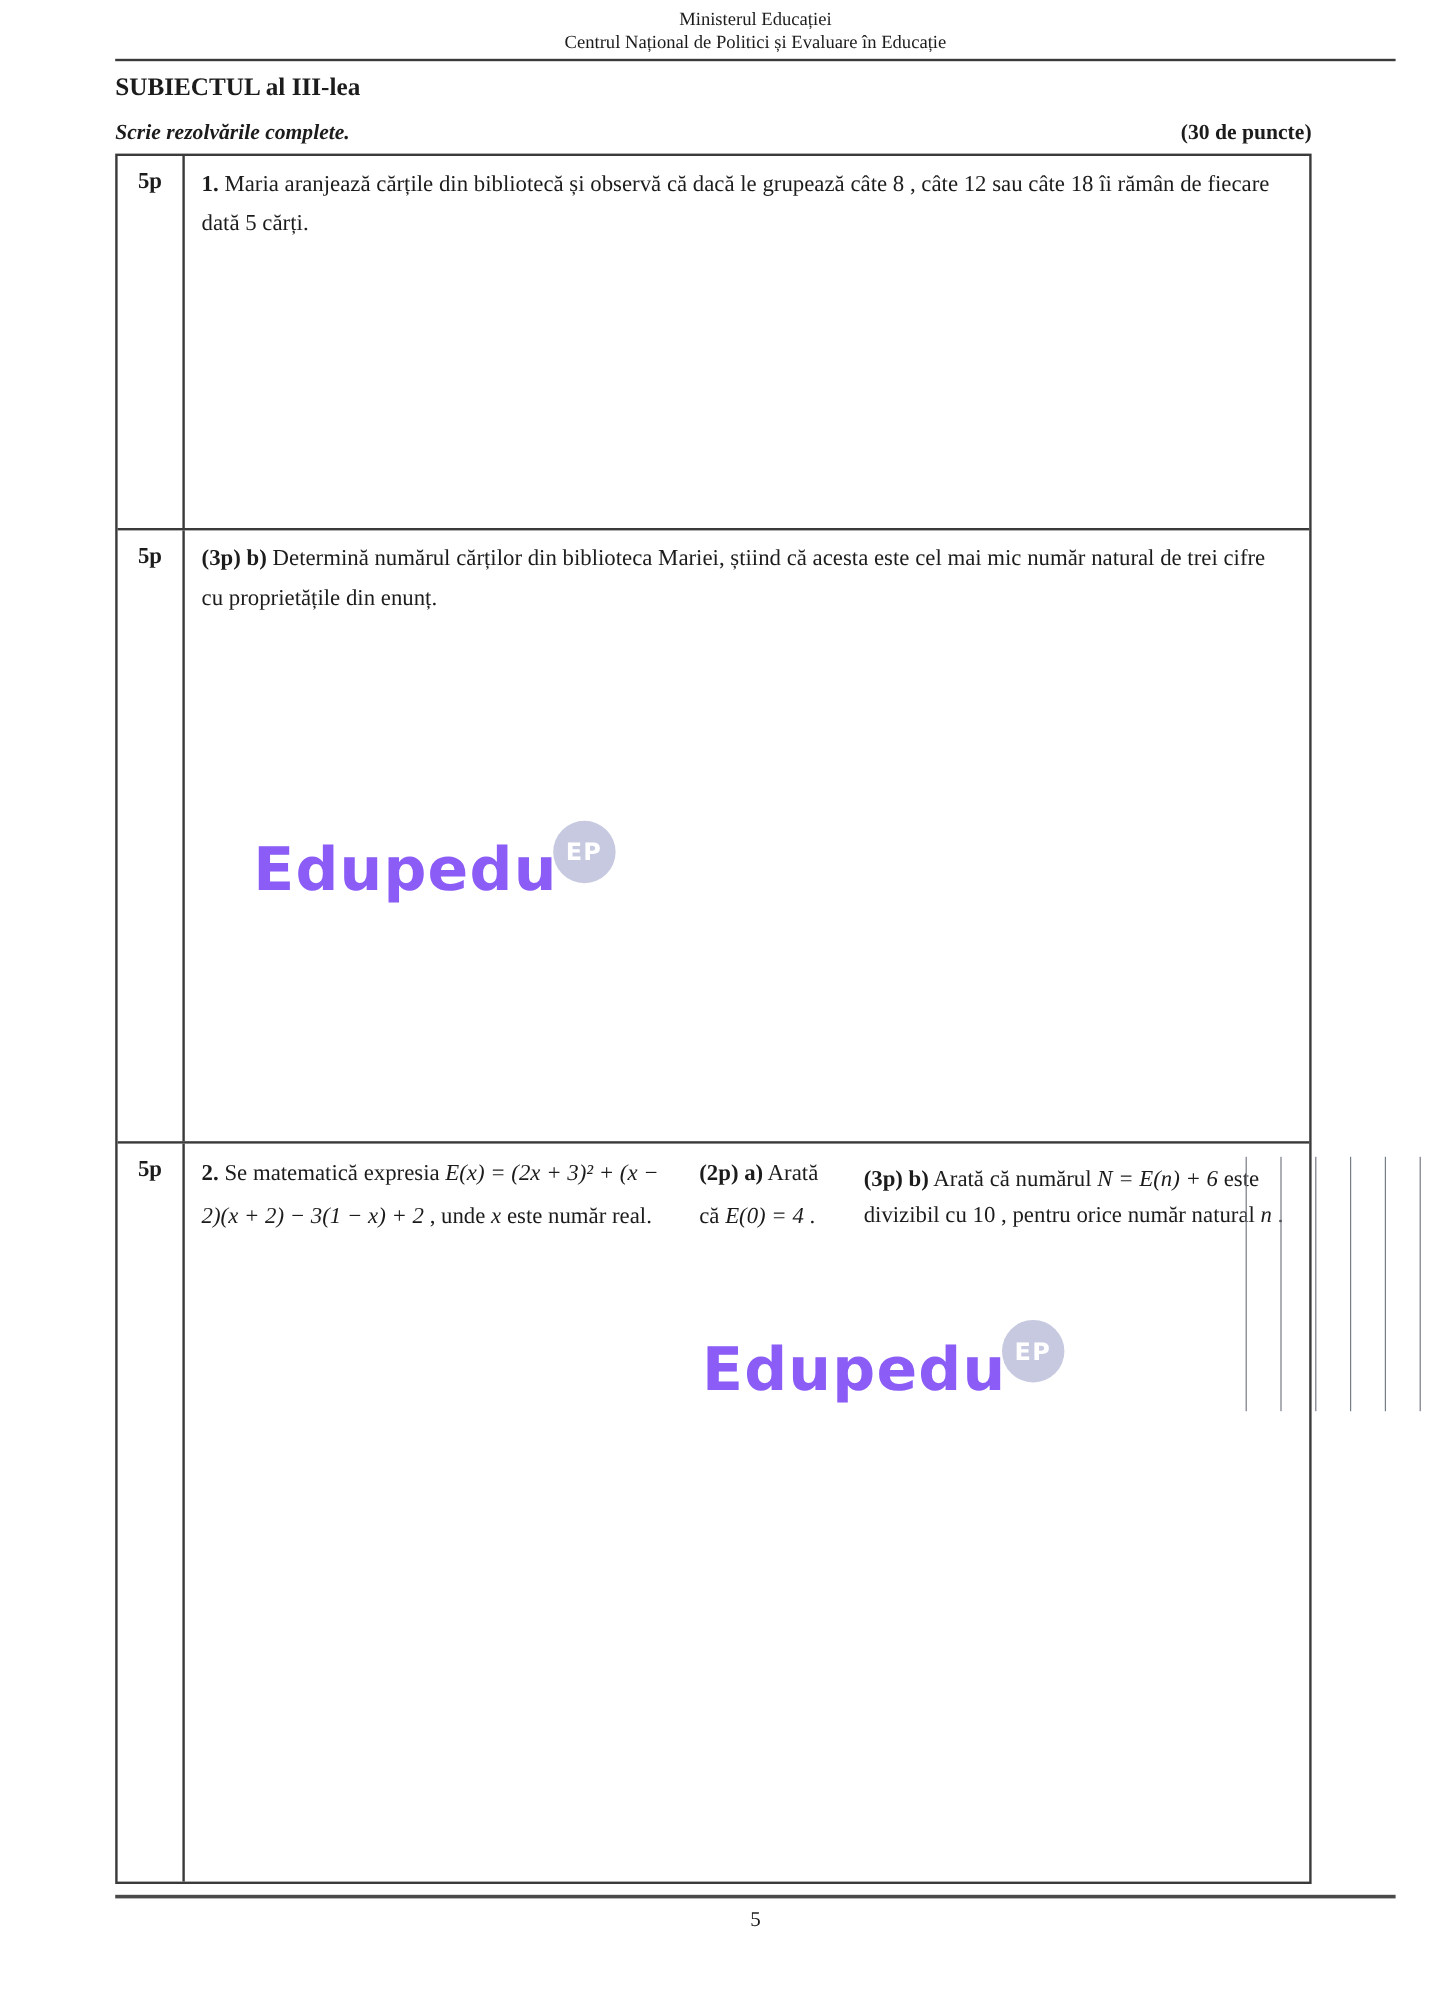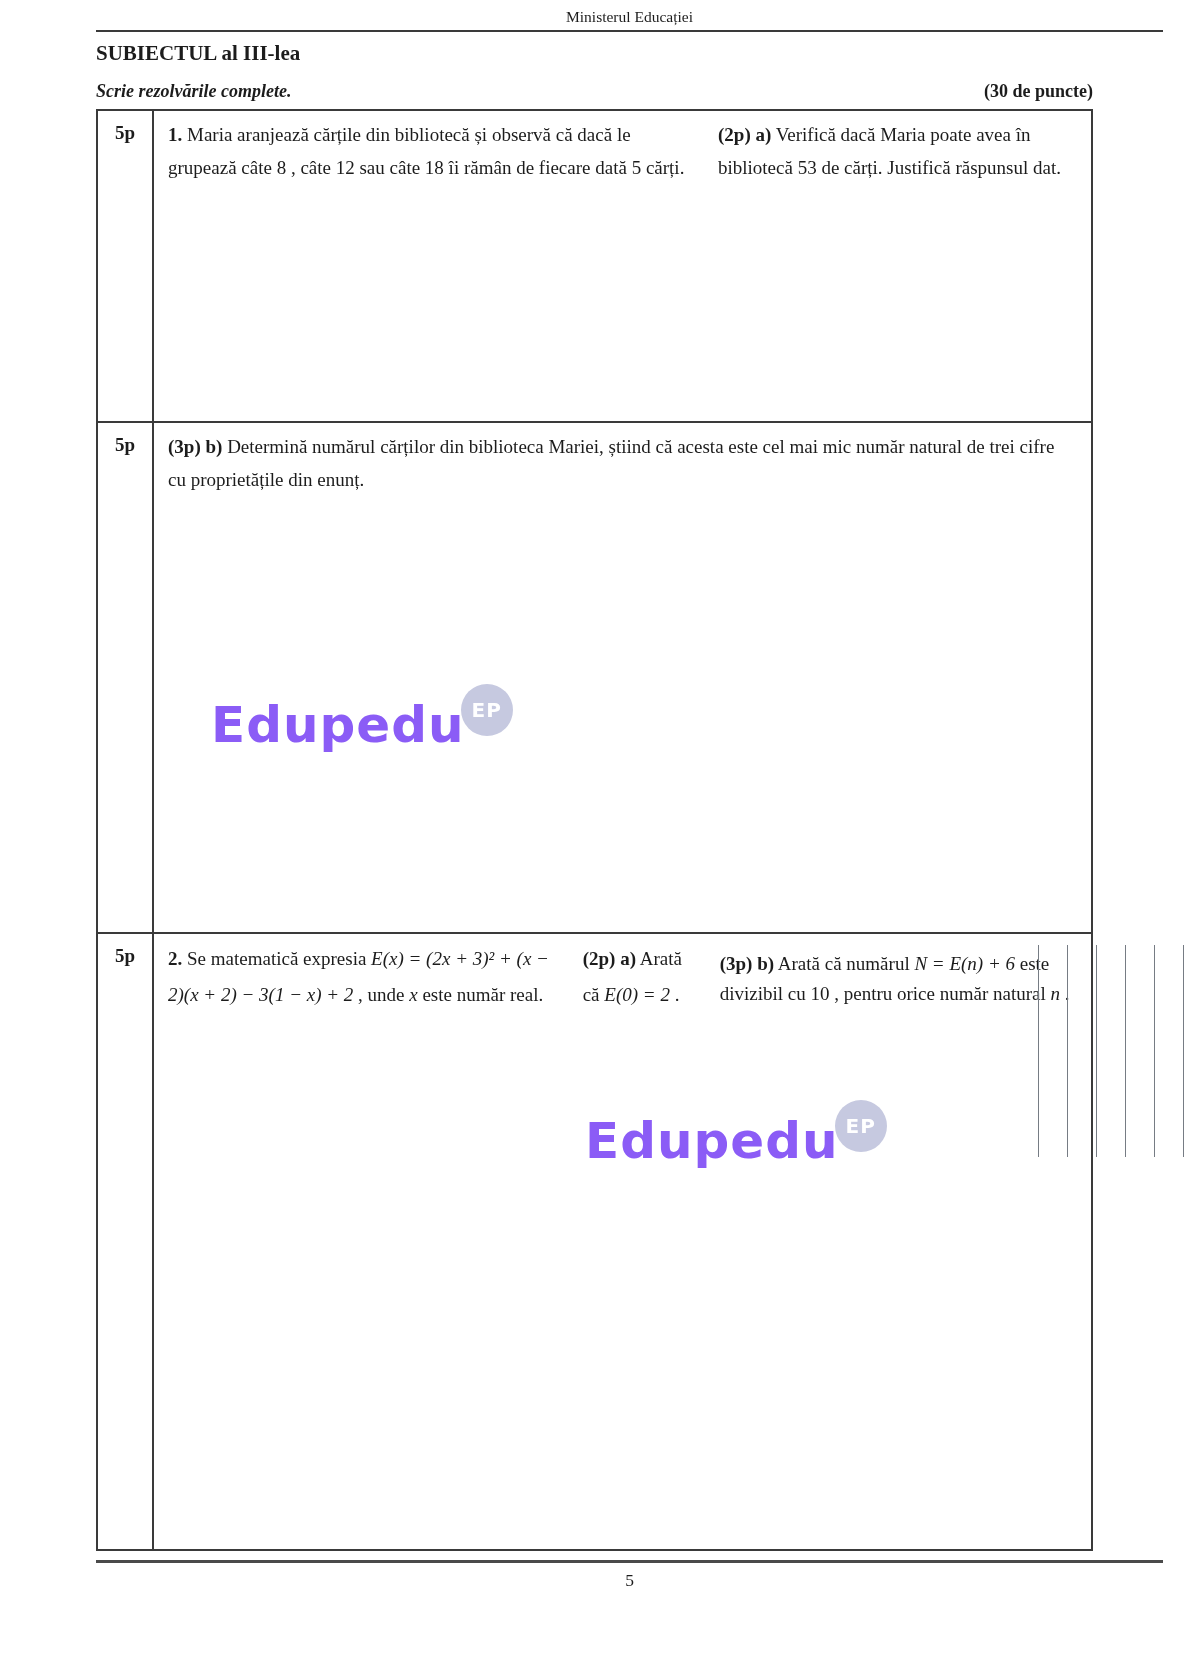--- a/index.html
+++ b/index.html
@@ -48,37 +48,37 @@
   .page-number{width:1067px;text-align:center;font-size:17.5px;margin-top:7px;}
 </style>
 </head>
 <body>
 
 <div class="page">
   <div class="content">
 
     <div class="doc-header">
       <div>Ministerul Educației</div>
+      <div>Centrul Național de Politici și Evaluare în Educație</div>
     </div>
     <div class="header-rule"></div>
 
     <h1 class="subject-title">SUBIECTUL al III-lea</h1>
 
     <div class="instruction-row">
       <span class="instr">Scrie rezolvările complete.</span>
       <span class="pts">(30 de puncte)</span>
     </div>
 
     <div class="exam-table">
 
       <div class="prow r1">
         <div class="pts-cell">5p</div>
         <div class="ccell">
           <p class="stmt"><span class="lbl">1.</span><span> Maria aranjează cărțile din bibliotecă și observă că dacă le grupează câte 8 , câte 12 sau câte 18 îi rămân de fiecare dată 5 cărți.</span></p>
-          <p class="stmt"><span class="lbl">(2p) a)</span><span> Verifică dacă Maria poate avea în bibliotecă 53 de cărți. Justifică răspunsul dat.</span></p>
           <div class="grid-area fill">
               <div class="rule-dash" style="top: 44px;"></div>
               <div class="rule-dash" style="top: 102px;"></div>
               <div class="rule-dash" style="top: 160px;"></div>
               <div class="v-dark" style="left: 332px;"></div>
               <div class="v-dark" style="left: 361px;"></div>
               <div class="v-dark" style="left: 390px;"></div>
               <div class="v-dark" style="left: 419px;"></div>
               <div class="v-dark" style="left: 448px;"></div>
               <div class="v-dark" style="left: 477px;"></div>
@@ -121,21 +121,21 @@
               <div class="v-dark" style="left: 878px;"></div>
               <div class="v-dark" style="left: 907px;"></div>
             </div>
         </div>
       </div>
 
       <div class="prow r3">
         <div class="pts-cell">5p</div>
         <div class="ccell">
           <p class="stmt stmt2"><span class="lbl">2.</span><span> Se matematică expresia </span><span class="math">E(x) = (2x + 3)² + (x − 2)(x + 2) − 3(1 − x) + 2</span><span> , unde </span><span class="math">x</span><span> este număr real.</span></p>
-          <p class="stmt stmt2"><span class="lbl">(2p) a)</span><span> Arată că </span><span class="math">E(0) = 2</span><span> .</span></p>
+          <p class="stmt stmt2"><span class="lbl">(2p) a)</span><span> Arată că </span><span class="math">E(0) = 4</span><span> .</span></p>
           <div class="grid-area grid-a">
               <div class="rule-dash" style="top: 44px;"></div>
               <div class="rule-dash" style="top: 102px;"></div>
               <div class="rule-dash" style="top: 160px;"></div>
               <div class="v-dark" style="left: 332px;"></div>
               <div class="v-dark" style="left: 361px;"></div>
               <div class="v-dark" style="left: 390px;"></div>
               <div class="v-dark" style="left: 419px;"></div>
               <div class="v-dark" style="left: 448px;"></div>
               <div class="v-dark" style="left: 477px;"></div>

